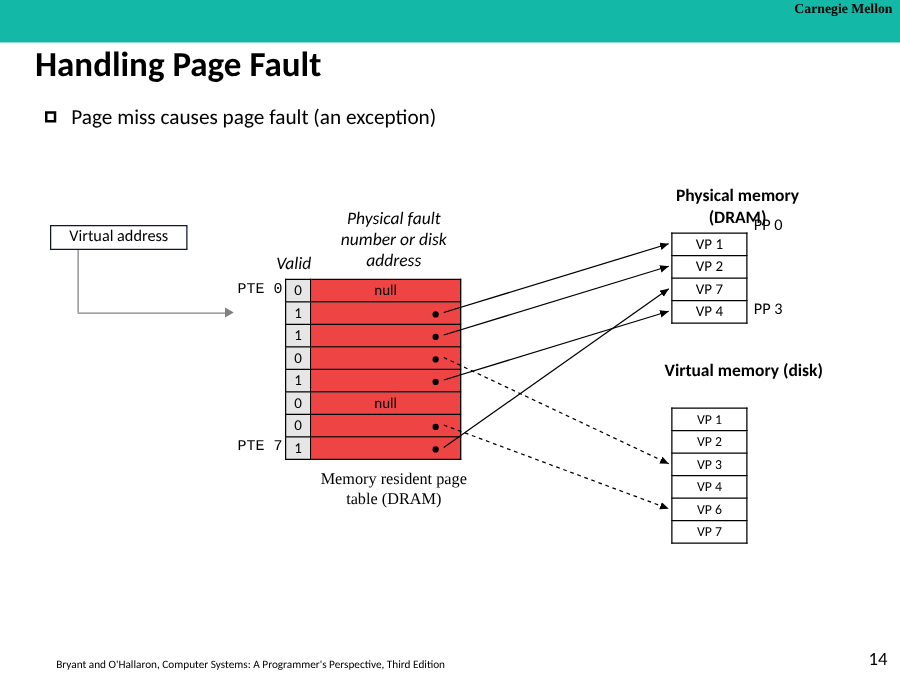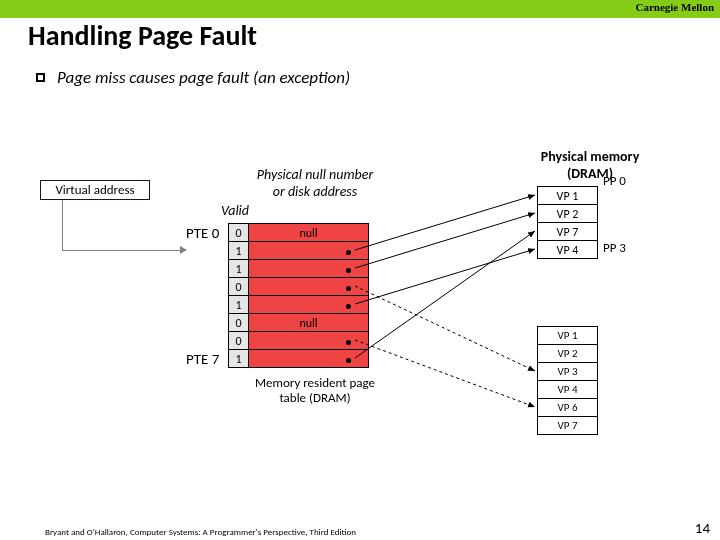--- a/index.html
+++ b/index.html
@@ -1,49 +1,49 @@
 <!DOCTYPE html>
 <html><head>
 <meta charset="utf-8">
 <style>
   * { box-sizing: border-box; margin: 0; padding: 0; }
   body {
     width: 720px; height: 540px;
     font-family: Calibri, Arial, sans-serif;
     background: #fff; position: relative; overflow: hidden;
   }
-  .redbar { height: 18px; background: #84cc16; position: relative; }
+  .redbar { height: 34px; background: #14b8a6; position: relative; }
   .cmu { position: absolute; right: 6px; top: 1px; font: bold 11px "Times New Roman", serif; color: #000; }
   .title { font: bold 28px Calibri, Arial, sans-serif; margin: 0 0 0 28px; }
   .bullet-row { margin: 14px 0 0 36px; display: flex; align-items: center; }
   .bullet-sq { width: 9px; height: 9px; border: 2px solid #000; margin-right: 12px; }
-  .bullet-txt { font-size: 17px; font-style: italic; }
+  .bullet-txt { font-size: 17px; }
   .stage { position: absolute; left: 0; top: 130px; width: 720px; height: 360px; }
   .va-box {
     position: absolute; left: 40px; top: 50px; width: 110px; height: 20px;
     border: 1px solid #0f172a; text-align: center; font-size: 13px; line-height: 18px;
   }
   .va-line-v { position: absolute; left: 62px; top: 70px; width: 1px; height: 50px; background: #808080; }
   .va-line-h { position: absolute; left: 62px; top: 120px; height: 1px; width: 120px; background: #808080; }
   .va-arrow { position: absolute; left: 180px; top: 116px; width: 0; height: 0;
     border-top: 4px solid transparent; border-bottom: 4px solid transparent; border-left: 7px solid #808080; }
   .col-label { position: absolute; font: italic 14px Calibri, Arial, sans-serif; text-align: center; }
-  .pte-label { position: absolute; font-size: 15px; width: 40px; }
+  .pte-label { position: absolute; font-size: 12px; text-align: right; width: 40px; font-family: Liberation Mono, monospace; }
   .pte-table { position: absolute; left: 228px; top: 93px; border-collapse: collapse; }
   .pte-table td { border: 1px solid #000; height: 18px; font-size: 12px; text-align: center; }
   .pte-table td.v { width: 20px; background: #e6e6e6; }
   .pte-table td.a { width: 120px; background: #ef4444; }
   .phys-label { position: absolute; left: 520px; top: 18px; width: 140px; text-align: center; font: bold 14px Calibri, Arial, sans-serif; }
   .pm-table { position: absolute; left: 537px; top: 56px; border-collapse: collapse; }
   .pm-table td { border: 1px solid #000; width: 60px; height: 18px; font-size: 12px; text-align: center; background: #fff; }
   .pp-label { position: absolute; font-size: 13px; }
   .vm-label { position: absolute; left: 530px; top: 158px; width: 130px; text-align: center; font: bold 14px Calibri, Arial, sans-serif; }
   .vm-table { position: absolute; left: 537px; top: 196px; border-collapse: collapse; }
   .vm-table td { border: 1px solid #000; width: 60px; height: 18px; font-size: 11px; text-align: center; background: #fff; }
-  .mr-label { position: absolute; left: 250px; top: 245px; width: 130px; text-align: center; font-size: 13px; }
+  .mr-label { position: absolute; left: 250px; top: 245px; width: 130px; text-align: center; font-size: 13px; font-family: Liberation Serif, serif; }
   .dot { width: 5px; height: 5px; background: #000; border-radius: 50%; display: inline-block; }
   svg.arrows { position: absolute; left: 0; top: 0; width: 720px; height: 360px; pointer-events: none; }
   .footer { position: absolute; left: 6px; bottom: 3px; font-size: 9px; margin-left: 39px; }
   .pagenum { position: absolute; right: 10px; bottom: 3px; font-size: 15px; }
 </style>
 </head>
 <body>
 
 <div class="redbar">
   <span class="cmu">Carnegie Mellon</span>
@@ -57,21 +57,21 @@
 </div>
 
 <div class="stage">
 
   <div class="va-box">Virtual address</div>
   <div class="va-line-v"></div>
   <div class="va-line-h"></div>
   <div class="va-arrow"></div>
 
   <div class="col-label" style="left:215px; top:72px; width:40px;">Valid</div>
-  <div class="col-label" style="left:255px; top:36px; width:120px;">Physical null number or disk address</div>
+  <div class="col-label" style="left:255px; top:36px; width:120px;">Physical fault number or disk address</div>
 
   <div class="pte-label" style="left:186px; top:94px;">PTE 0</div>
   <div class="pte-label" style="left:186px; top:220px;">PTE 7</div>
 
   <table class="pte-table">
     <tbody id="pte-body">
         <tr>
           <td class="v">0</td>
           <td class="a">null</td>
         </tr>
@@ -119,20 +119,21 @@
           <td>VP 7</td>
         </tr>
         <tr>
           <td>VP 4</td>
         </tr>
       </tbody>
     </table>
   <div class="pp-label" style="left:603px; top:43px;">PP 0</div>
   <div class="pp-label" style="left:603px; top:110px;">PP 3</div>
 
+  <div class="vm-label">Virtual memory (disk)</div>
   <table class="vm-table">
       <tbody id="vm-body">
         <tr>
           <td>VP 1</td>
         </tr>
         <tr>
           <td>VP 2</td>
         </tr>
         <tr>
           <td>VP 3</td>

